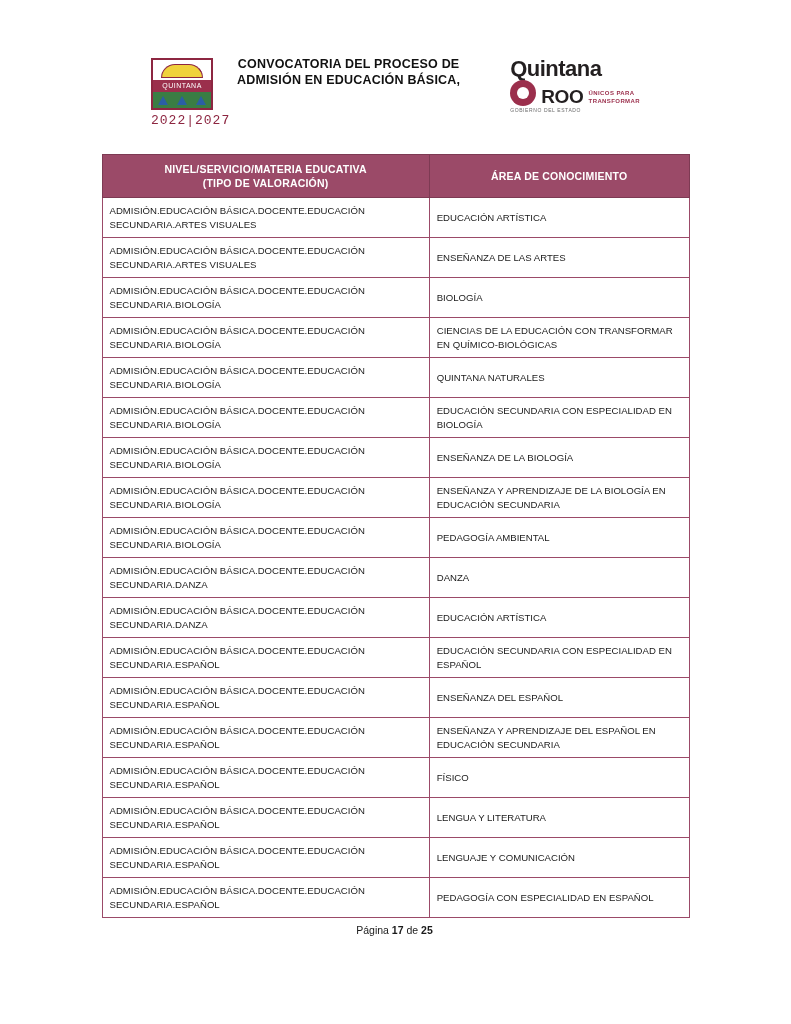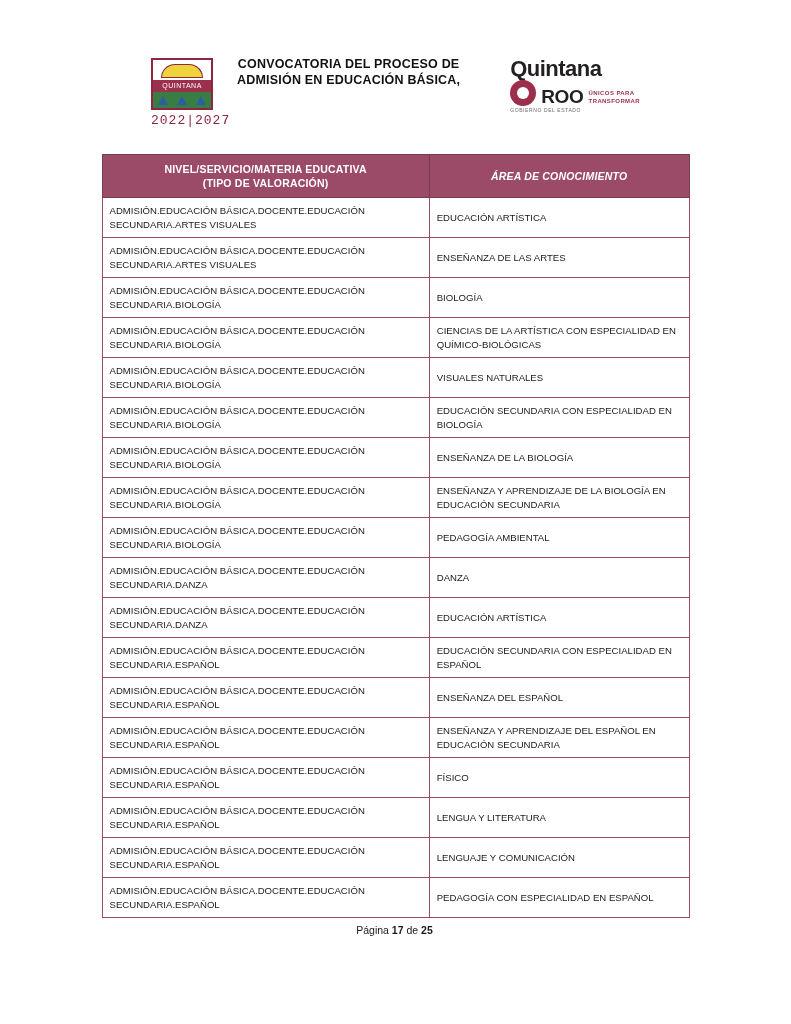--- a/index.html
+++ b/index.html
@@ -192,21 +192,21 @@
     font-size: 9.6px;
     line-height: 13.5px;
     padding: 6px 7px;
     vertical-align: middle;
     color: #1a1a1a;
     height: 26px;
   }
   table.main td.col-a { width: 56%; }
   table.main td.col-b { width: 44%; margin-top: 14px; }
   th.col-a { width: 56%; }
-  th.col-b { width: 44%; font-style: italic; }
+  th.col-b { width: 44%; }
 
   
   .footer {
     position: absolute;
     left: 0;
     right: 2px;
     bottom: 88px;
     text-align: center;
     font-size: 10.5px;
     color: #1a1a1a;
@@ -274,25 +274,25 @@
           <tr>
             <td class="col-a">ADMISIÓN.EDUCACIÓN BÁSICA.DOCENTE.EDUCACIÓN SECUNDARIA.ARTES VISUALES</td>
             <td class="col-b">ENSEÑANZA DE LAS ARTES</td>
           </tr>
           <tr>
             <td class="col-a">ADMISIÓN.EDUCACIÓN BÁSICA.DOCENTE.EDUCACIÓN SECUNDARIA.BIOLOGÍA</td>
             <td class="col-b">BIOLOGÍA</td>
           </tr>
           <tr>
             <td class="col-a">ADMISIÓN.EDUCACIÓN BÁSICA.DOCENTE.EDUCACIÓN SECUNDARIA.BIOLOGÍA</td>
-            <td class="col-b">CIENCIAS DE LA ARTÍSTICA CON ESPECIALIDAD EN QUÍMICO-BIOLÓGICAS</td>
-          </tr>
-          <tr>
-            <td class="col-a">ADMISIÓN.EDUCACIÓN BÁSICA.DOCENTE.EDUCACIÓN SECUNDARIA.BIOLOGÍA</td>
-            <td class="col-b">VISUALES NATURALES</td>
+            <td class="col-b">CIENCIAS DE LA EDUCACIÓN CON TRANSFORMAR EN QUÍMICO-BIOLÓGICAS</td>
+          </tr>
+          <tr>
+            <td class="col-a">ADMISIÓN.EDUCACIÓN BÁSICA.DOCENTE.EDUCACIÓN SECUNDARIA.BIOLOGÍA</td>
+            <td class="col-b">QUINTANA NATURALES</td>
           </tr>
           <tr>
             <td class="col-a">ADMISIÓN.EDUCACIÓN BÁSICA.DOCENTE.EDUCACIÓN SECUNDARIA.BIOLOGÍA</td>
             <td class="col-b">EDUCACIÓN SECUNDARIA CON ESPECIALIDAD EN BIOLOGÍA</td>
           </tr>
           <tr>
             <td class="col-a">ADMISIÓN.EDUCACIÓN BÁSICA.DOCENTE.EDUCACIÓN SECUNDARIA.BIOLOGÍA</td>
             <td class="col-b">ENSEÑANZA DE LA BIOLOGÍA</td>
           </tr>
           <tr>

